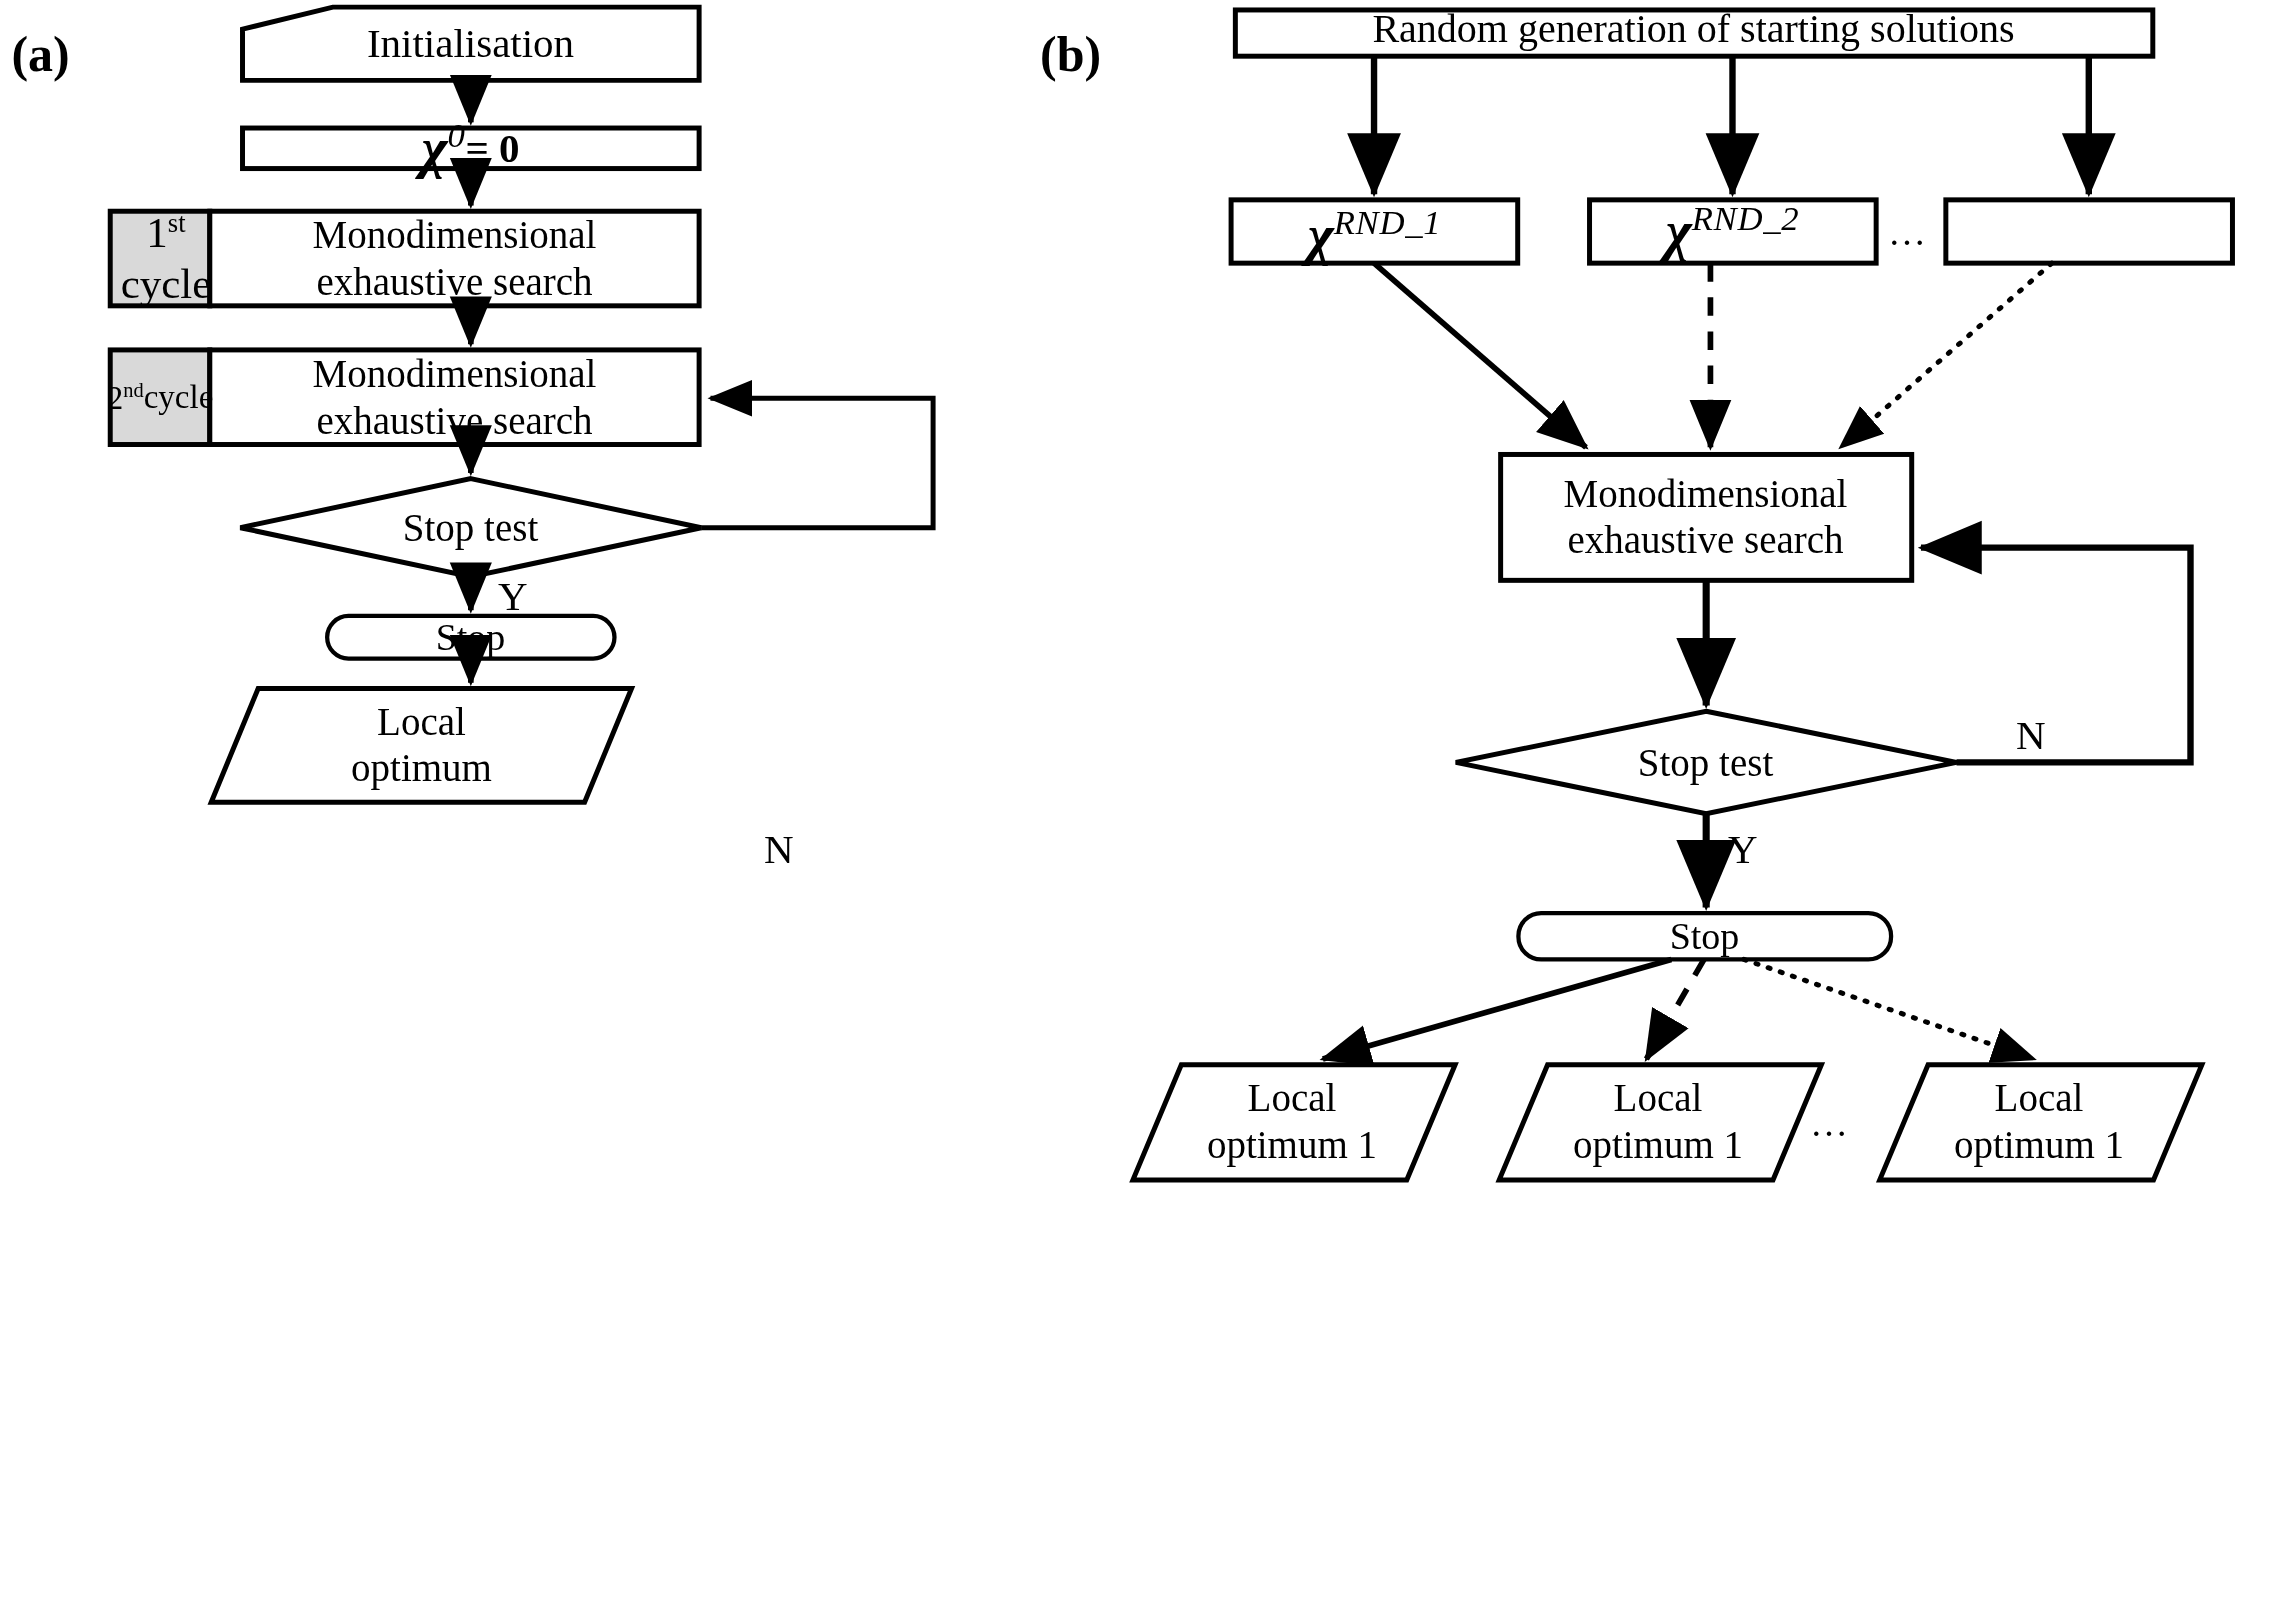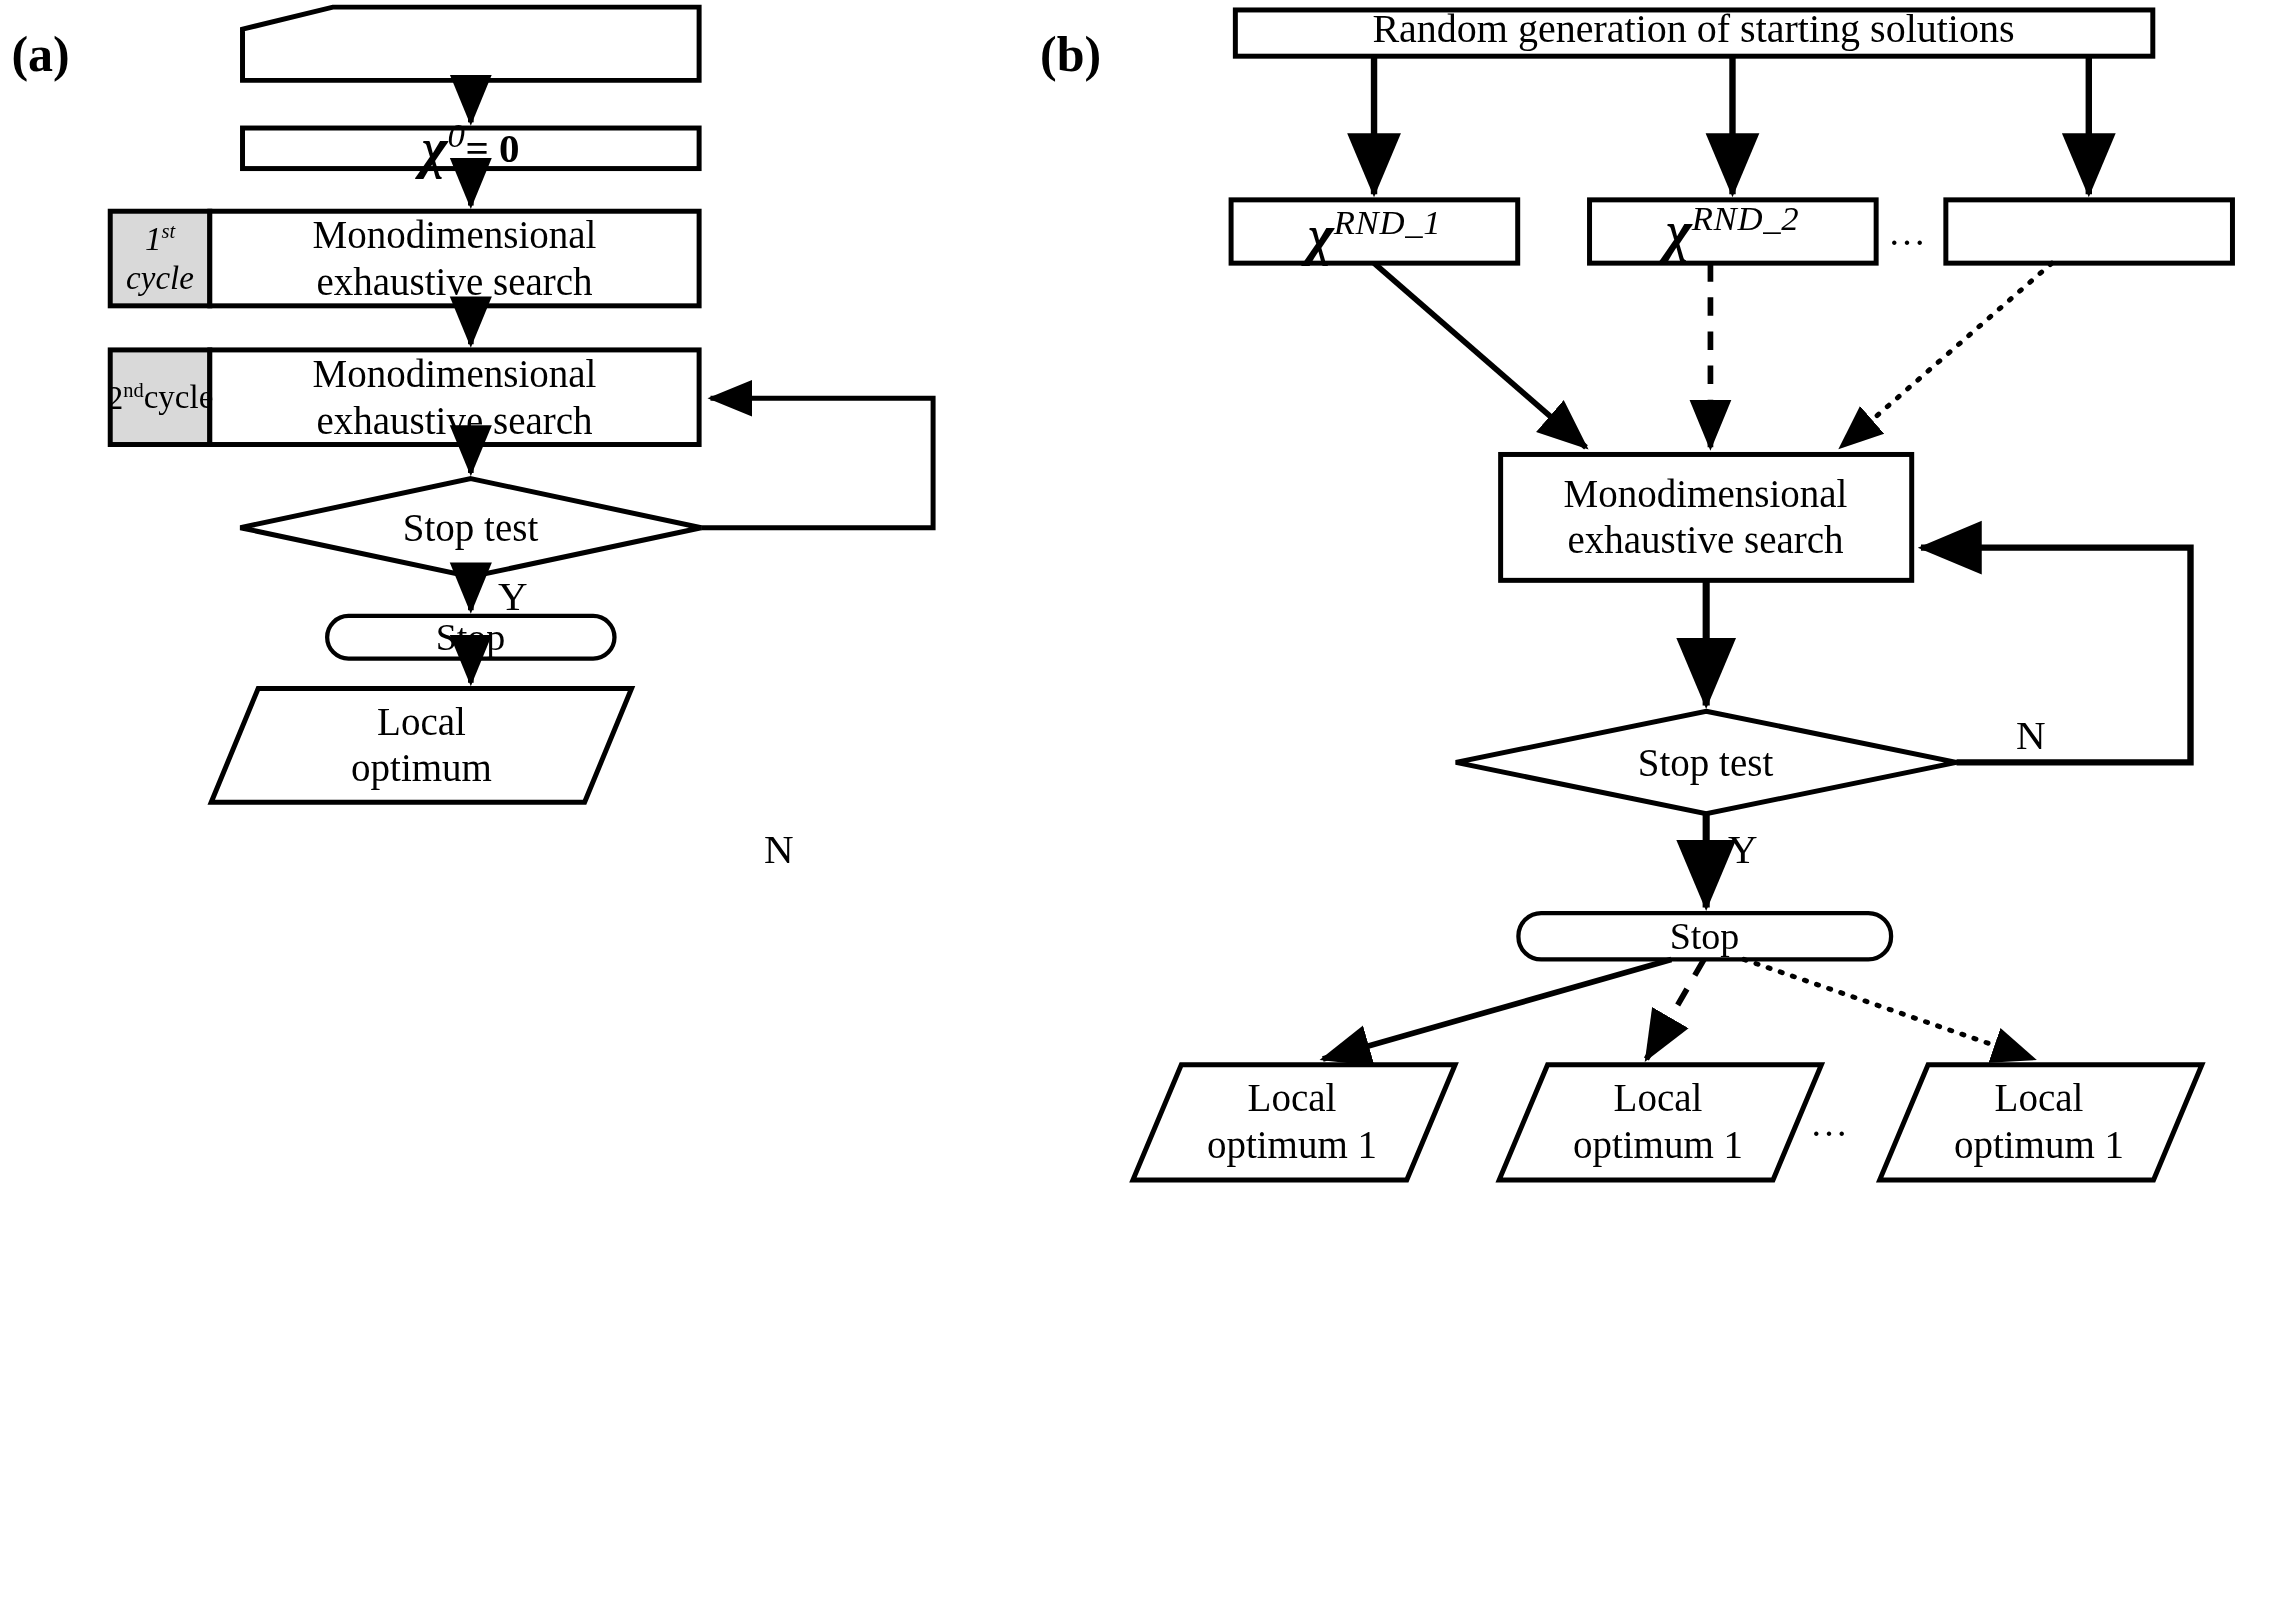--- a/index.html
+++ b/index.html
@@ -136,26 +136,27 @@
     <line x1="2399" y1="1144" x2="2399" y2="1276" stroke="#000" stroke-width="10" marker-end="url(#ahs)"></line>
     <path d="M2751,1072 L3080,1072 L3080,770 L2701,770" fill="none" stroke="#000" stroke-width="9" marker-end="url(#ahs)"></path>
 
     <line x1="2350" y1="1349" x2="1860" y2="1489" stroke="#000" stroke-width="8" marker-end="url(#ah)"></line>
     <line x1="2396" y1="1349" x2="2315" y2="1489" stroke="#000" stroke-width="8" stroke-dasharray="26 22" marker-end="url(#ah)"></line>
     <line x1="2452" y1="1349" x2="2860" y2="1489" stroke="#000" stroke-width="7" stroke-dasharray="3 15" stroke-linecap="round" marker-end="url(#ah)"></line>
   </svg>
 
   <div class="panel-label" style="left:11.4px; top:25px;">(a)</div>
 
+  <div class="node-text" style="left:242px; top:7.1px; width:457px; height:73px; font-size:41px;">Initialisation</div>
 
   <div class="node-text" style="left:242px; top:128px; width:457px; height:41px;">
     <span class="chi">χ<sup>0</sup></span><span style="font-size:41px; font-weight:bold;"> = 0</span>
   </div>
 
-  <div class="node-text" style="left:110px; top:211px; width:100px; height:95px; font-size:33px; flex-direction:column;font-style:italic;">
+  <div class="node-text" style="left:116px; top:211px; width:100px; height:95px; font-size:43px; flex-direction:column;">
     <span><span>1</span><span class="sup-small">st</span></span>
     <span>cycle</span>
   </div>
 
   <div class="node-text" style="left:210px; top:211px; width:489px; height:95px; font-size:39px;">Monodimensional
 exhaustive search</div>
 
   <div class="node-text" style="left:110px; top:350px; width:100px; height:95px; font-size:33px; flex-direction:row;">
     <span><span>2</span><span class="sup-small">nd</span></span>
     <span>cycle</span>

